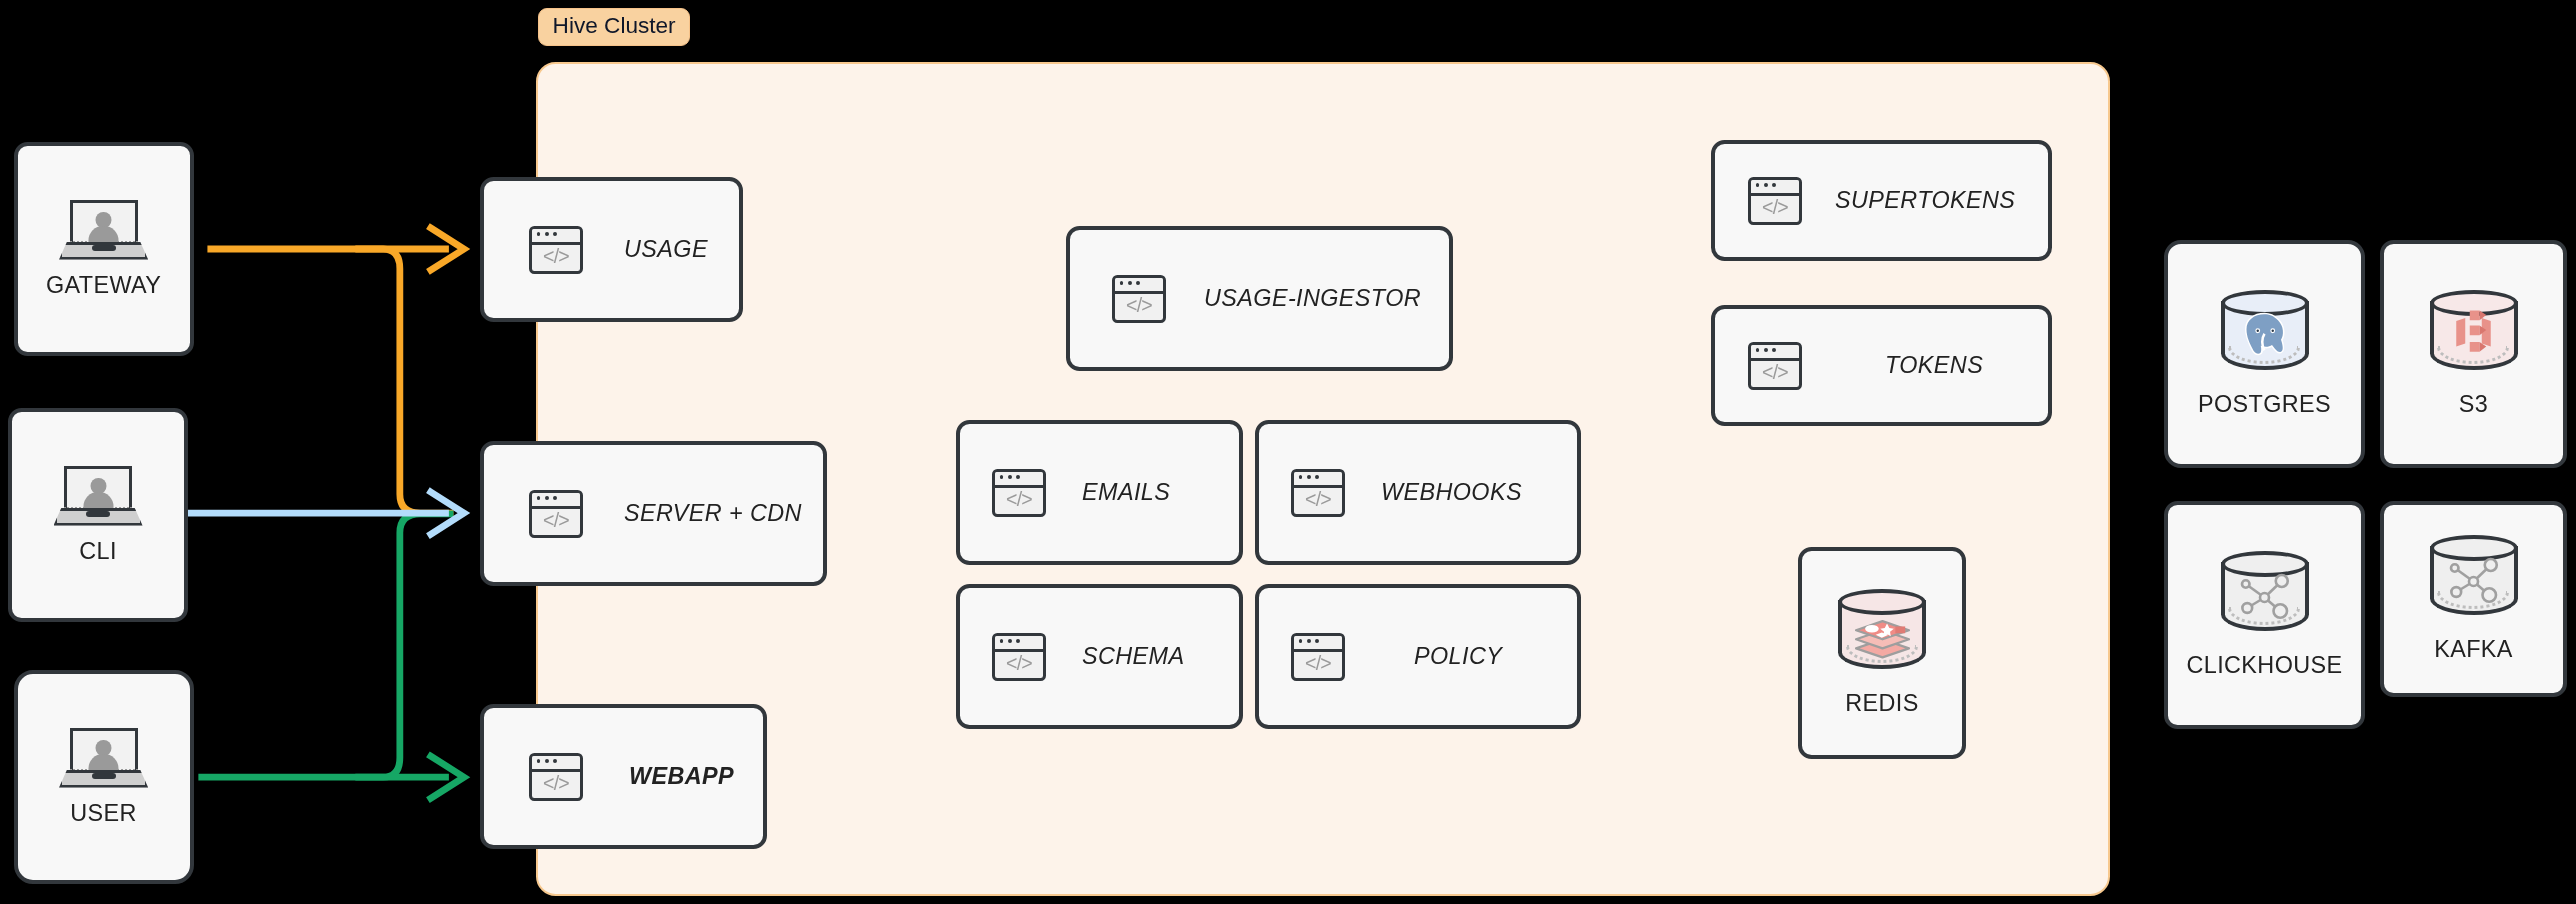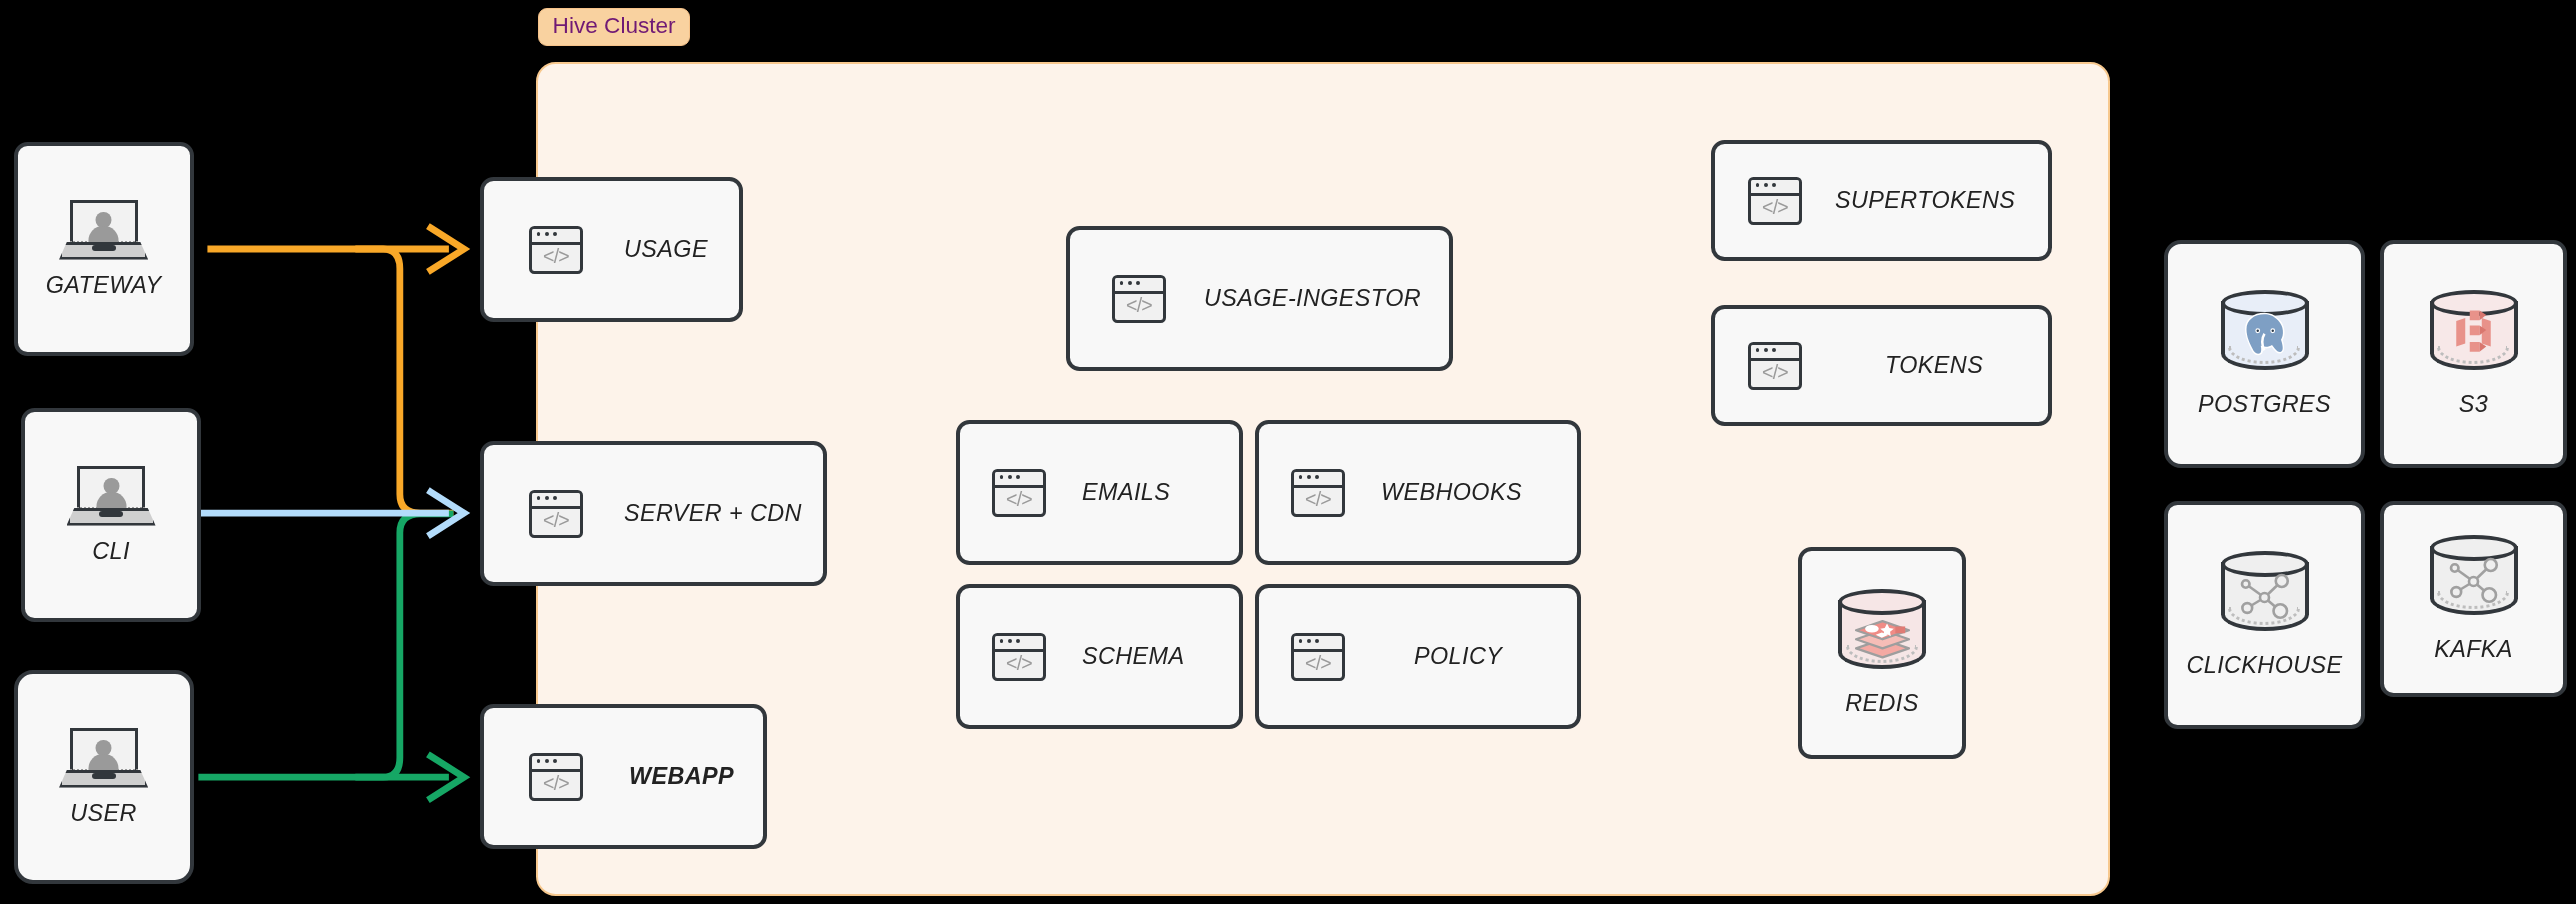--- a/index.html
+++ b/index.html
@@ -6,31 +6,31 @@
   body{width:2576px;height:904px;position:relative;overflow:hidden;
        font-family:"Liberation Sans",sans-serif;}
 
   #stage{position:absolute;left:0;top:0;width:2576px;height:904px;background:#000;}
 
   
   .cluster-panel{position:absolute;left:536px;top:62px;width:1570px;height:830px;
     background:#FDF3EA;border:2.3px solid #F7C88E;border-radius:19.6px;}
   .cluster-badge{position:absolute;left:538px;top:7.5px;
     background:#F9D2A0;border:1.5px solid #F6C289;border-radius:9px;
-    padding:6px 13.6px 7.5px 13.6px;color:#701a75;font-size:22.6px;line-height:1;}
+    padding:6px 13.6px 7.5px 13.6px;color:#0f172a;font-size:22.6px;line-height:1;}
 
   
   .node{position:absolute;box-sizing:border-box;background:#F8F8F8;
     border:4.5px solid #32373C;border-radius:13.6px;}
   .node.svc{display:flex;align-items:center;}
   .node.actor{display:flex;flex-direction:column;align-items:center;justify-content:center;}
 
   .svc-label{font-style:italic;font-size:23.4px;color:#222;letter-spacing:0.4px;
     white-space:nowrap;}
-  .actor-label{font-style:italic;font-size:23.4px;color:#222;letter-spacing:0.4px;
+  .actor-label{font-size:23.4px;color:#222;letter-spacing:0.4px;
     margin-top:12px;white-space:nowrap;}
 
   
   .win-ico{position:relative;flex:0 0 auto;box-sizing:border-box;
     width:54px;height:48px;border:3.8px solid #32373C;border-radius:5.3px;
     background:#F1F1F1;overflow:hidden;}
   .win-ico .bar{position:absolute;left:0;top:0;right:0;height:13px;
     background:#F1F1F1;border-bottom:3.8px solid #32373C;}
   .win-ico .bar i{position:absolute;top:3.8px;width:3.8px;height:3.8px;border-radius:50%;
     background:#32373C;display:block;}
@@ -130,21 +130,21 @@
           </div>
         </div>
       <div class="hinge"></div>
       <div class="base">
           <div class="notch"></div>
         </div>
     </div>
     <div class="actor-label">GATEWAY</div>
   </div>
 
-  <div class="node actor" style="left:21px;top:408px;width:180px;height:214px;">
+  <div class="node actor" style="left:8px;top:408px;width:180px;height:214px;">
     <div class="laptop">
       <div class="screen">
           <div class="person">
             <div class="head"></div>
             <div class="torso"></div>
           </div>
         </div>
       <div class="hinge"></div>
       <div class="base">
           <div class="notch"></div>

